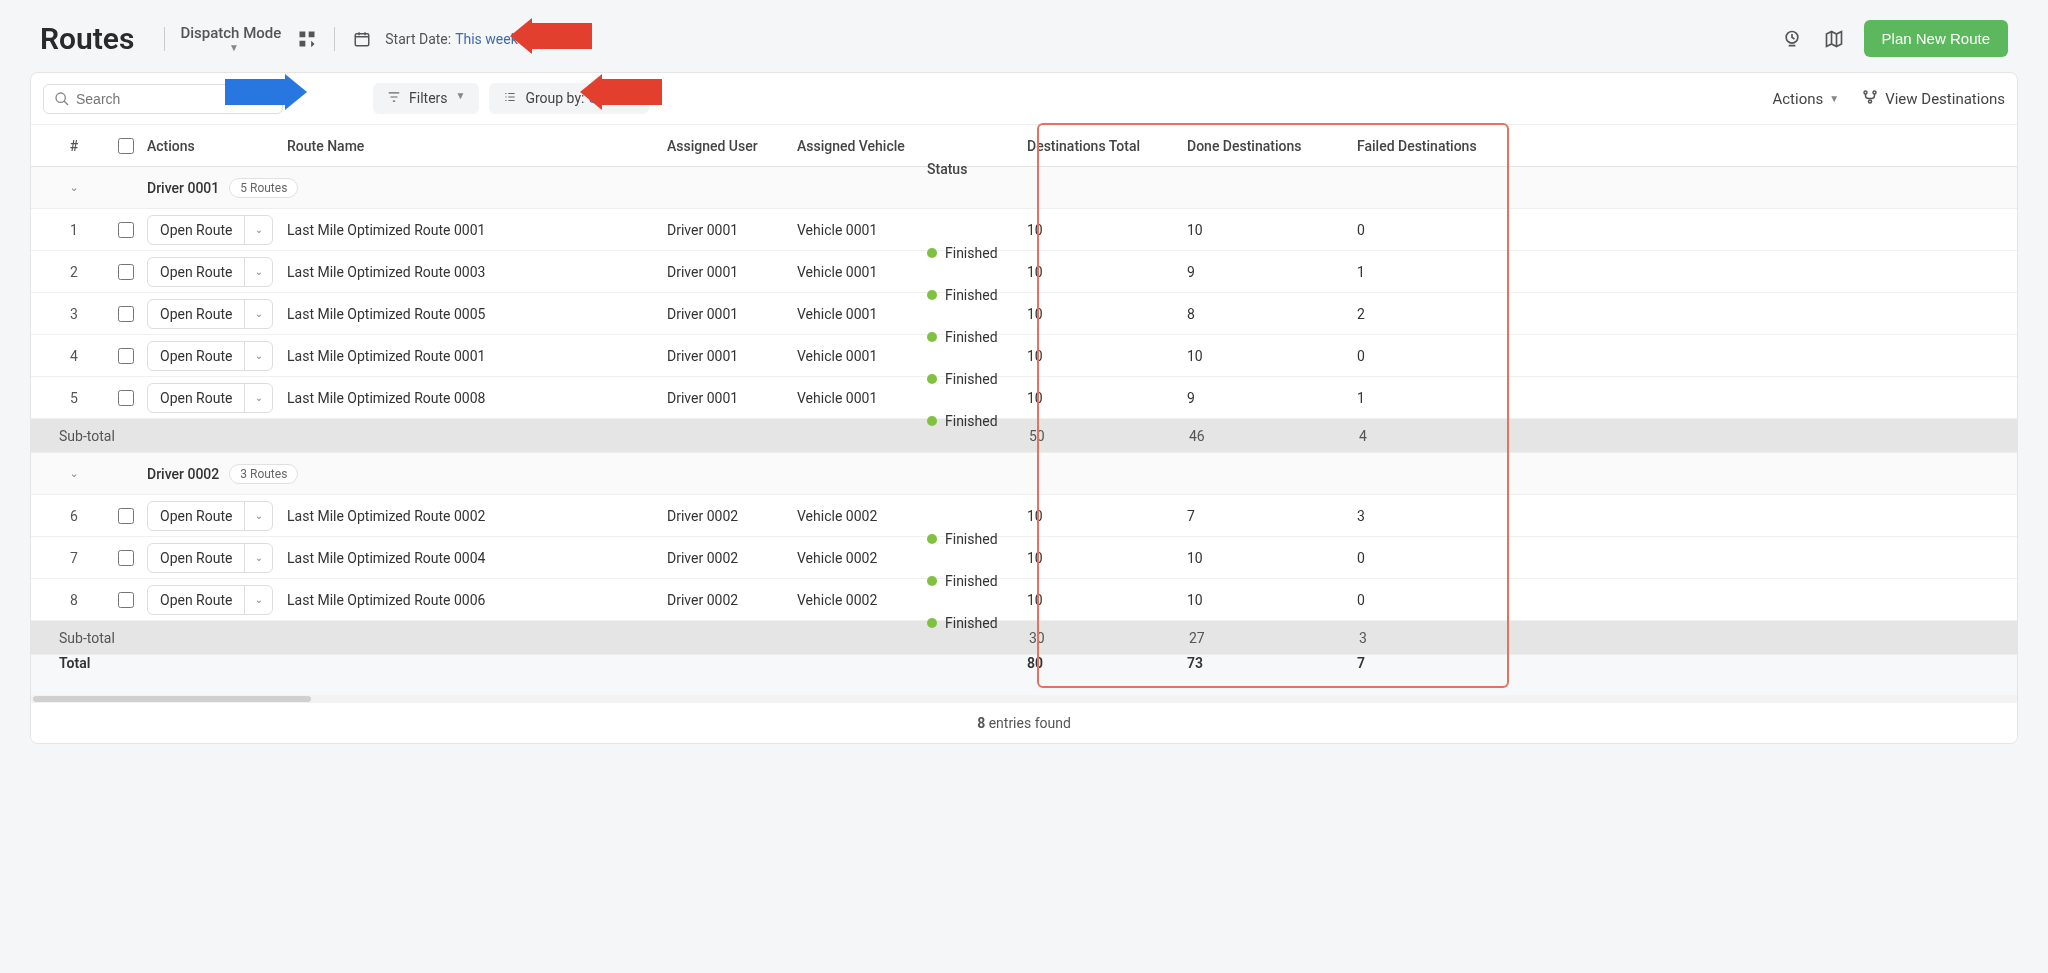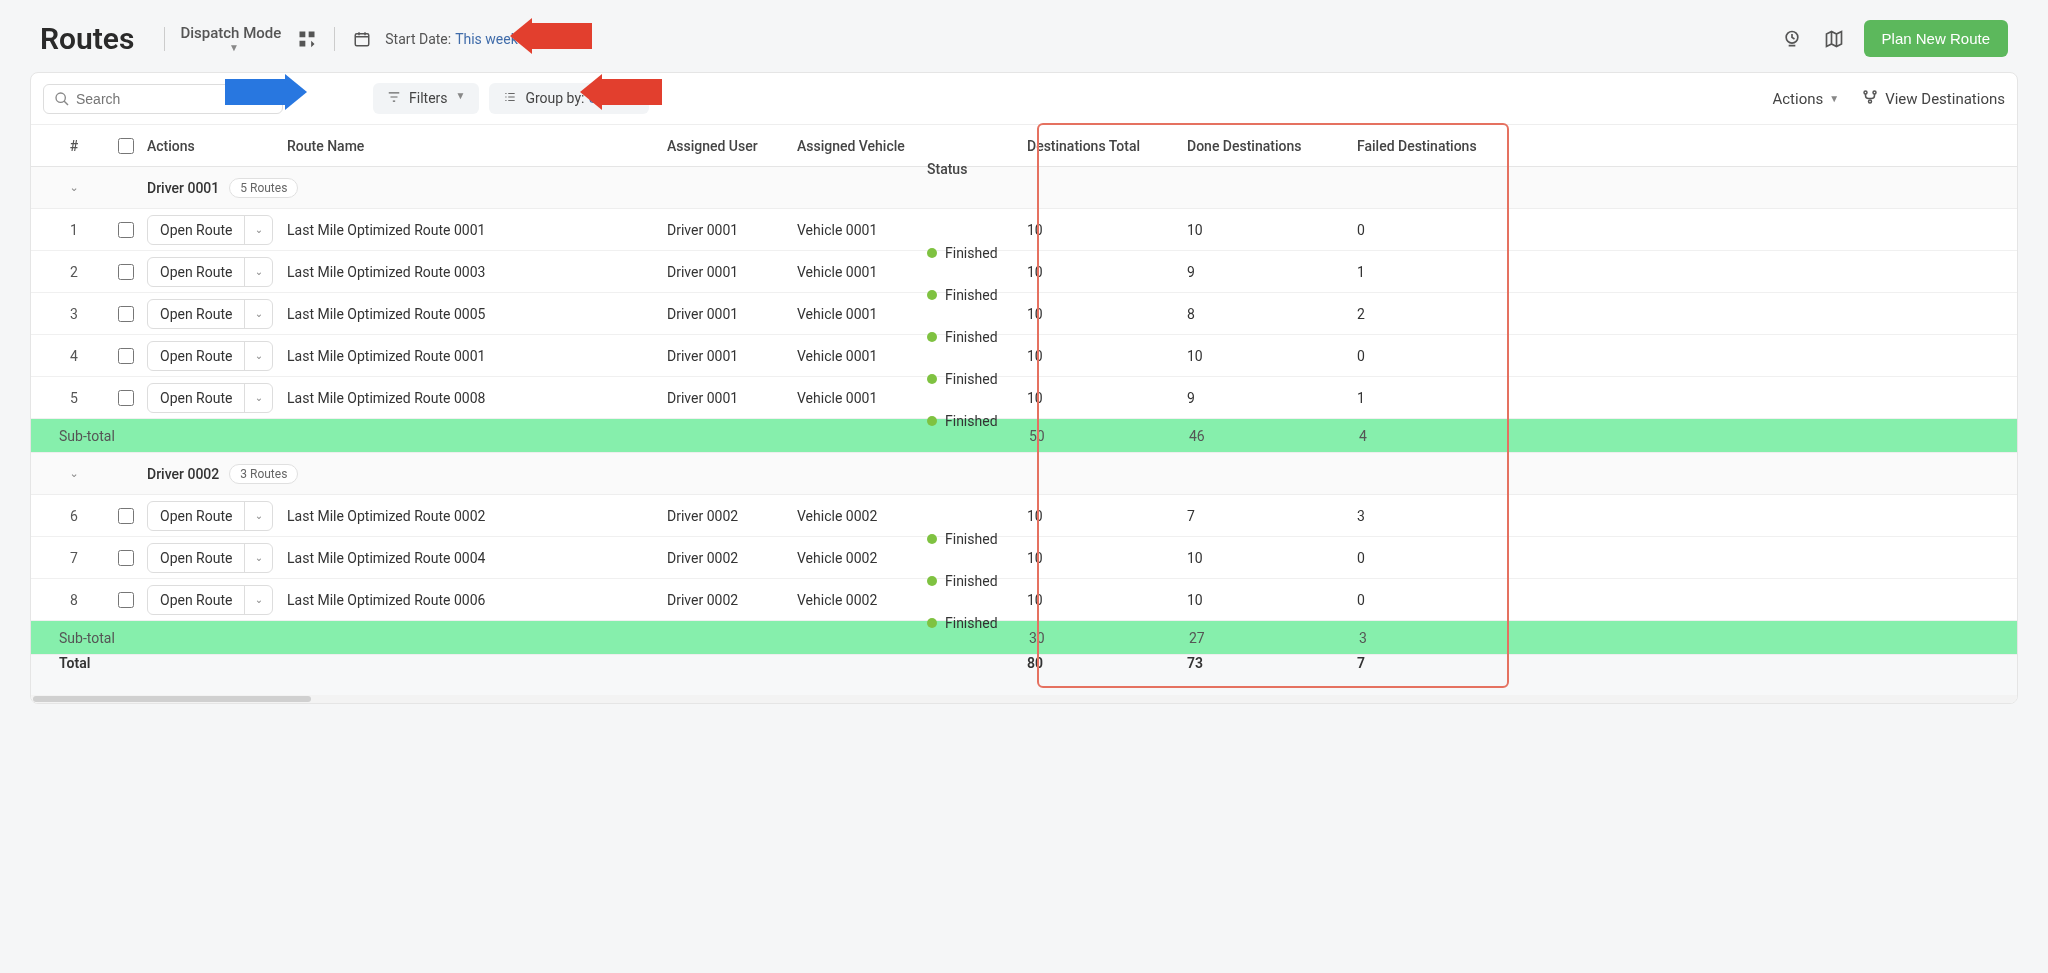--- a/index.html
+++ b/index.html
@@ -45,21 +45,21 @@
   .group-name { font-weight: 500; color: #333; }
   .badge { background: #fff; border: 1px solid #e0e0e0; border-radius: 12px; padding: 2px 10px; font-size: 12px; color: #666; margin-left: 10px; }
 
   .data-row { display: flex; align-items: center; padding: 0 12px; height: 42px; border-bottom: 1px solid #f0f0f0; background: #fff; }
   .open-btn { display: inline-flex; align-items: center; height: 30px; border: 1px solid #ddd; border-radius: 6px; overflow: hidden; }
   .open-btn .lbl { padding: 0 12px; cursor: pointer; color: #333; font-size: 14px; }
   .open-btn .arr { border-left: 1px solid #ddd; width: 28px; display: flex; align-items: center; justify-content: center; cursor: pointer; color: #888; font-size: 10px; height: 100%; }
   .status-dot { width: 10px; height: 10px; border-radius: 50%; background: #7fc241; display: inline-block; margin-right: 8px; }
   .status { display: flex; align-items: center; color: #333; }
 
-  .sub-row { display: flex; align-items: center; padding: 0 12px; height: 34px; background: #86efac; border-bottom: 1px solid #eee; color: #555; }
+  .sub-row { display: flex; align-items: center; padding: 0 12px; height: 34px; background: #e5e5e5; border-bottom: 1px solid #eee; color: #555; }
   .sub-label { padding-left: 2px; }
   .total-row { display: flex; padding: 0 12px; height: 40px; background: #f7f8f9; font-weight: 600; }
 
   .scroll-track { height: 8px; background: #f3f3f3; position: relative; }
   .scroll-thumb { position: absolute; left: 2px; top: 1px; width: 14%; height: 6px; background: #d0d0d0; border-radius: 3px; }
 
   .footer { text-align: center; padding: 12px; color: #555; background: #fff; }
   .footer b { font-weight: 700; }
 
   input[type=checkbox] { width: 16px; height: 16px; cursor: pointer; }
@@ -436,20 +436,23 @@
         <div class="col-failed">7</div>
       </div>
 
       <div class="highlight-box" style="top:-2px; left:1006px; width:472px; height:565px;"></div>
     </div>
 
     <div class="scroll-track">
       <div class="scroll-thumb"></div>
     </div>
 
+    <div class="footer">
+      <b>8</b><span> entries found</span>
+    </div>
   </div>
 </div>
 
 <div class="arrow red-top">
   <div class="arrow-body red">
       <div class="arrow-head-left"></div>
       <div class="arrow-rect"></div>
     </div>
 </div>
 <div class="arrow blue">

